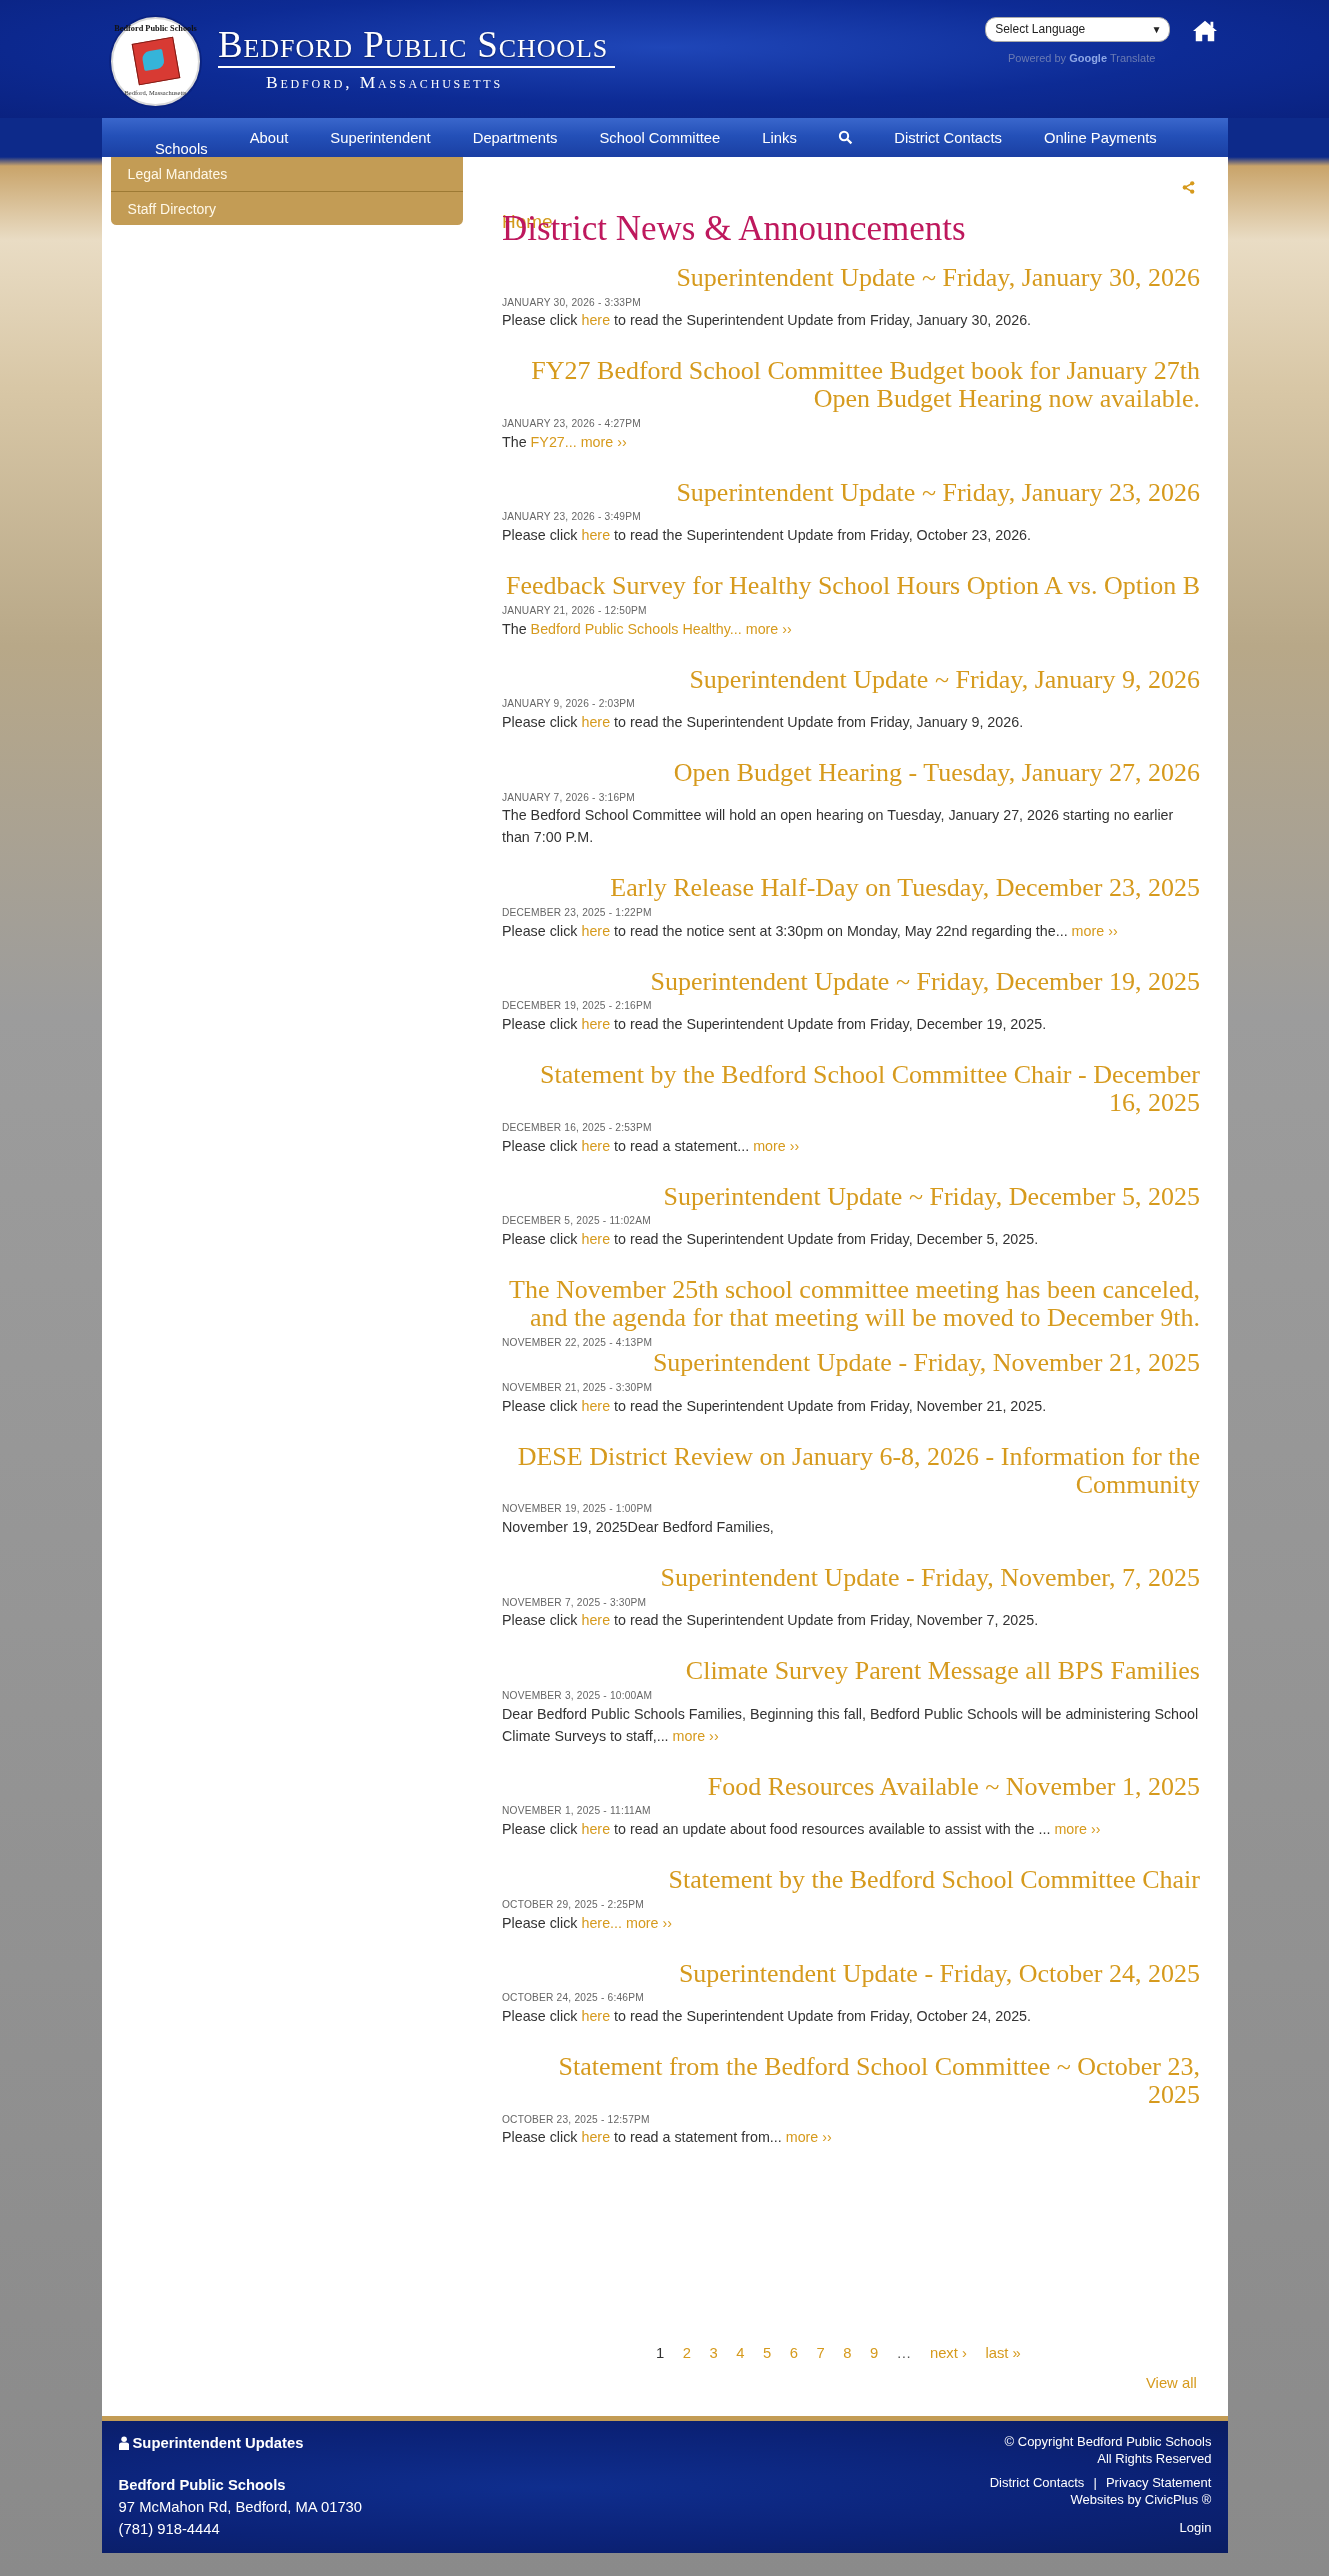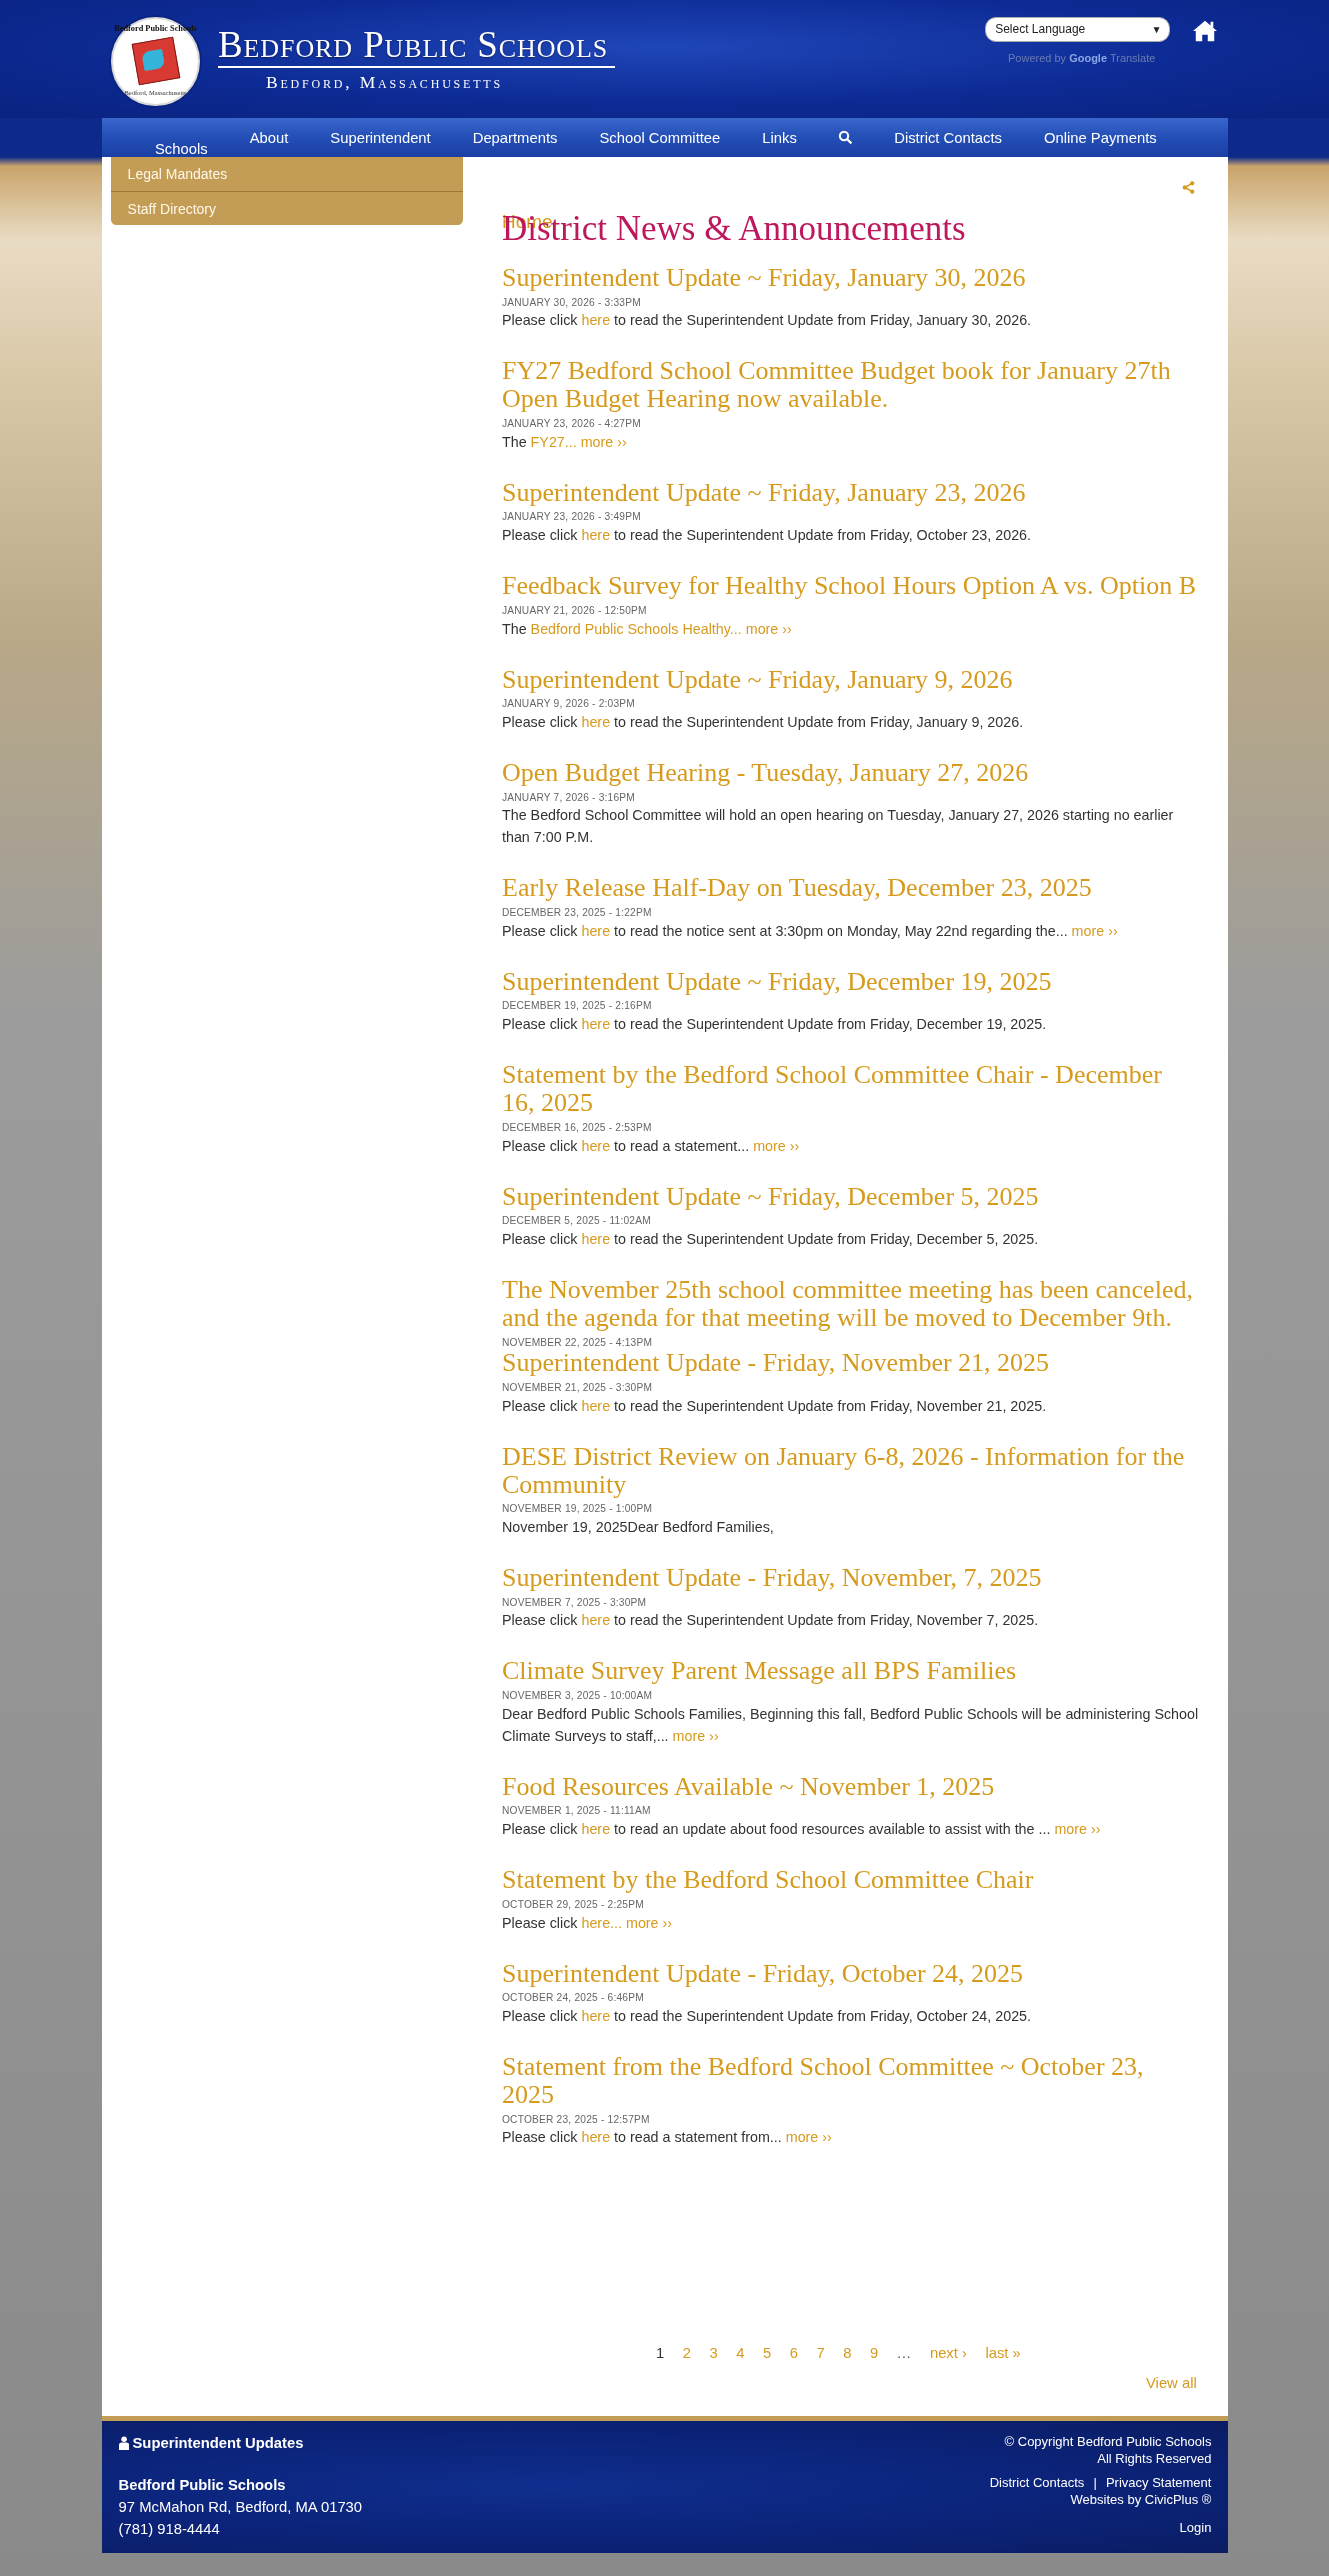--- a/index.html
+++ b/index.html
@@ -86,20 +86,21 @@
   .page-title {
     position: absolute; left: 502px; top: 209px;
     font-family: "Liberation Serif", serif; color: #be185d; font-size: 35px; font-weight: normal;
   }
   .news-list { position: absolute; left: 502px; top: 264px; width: 698px; }
   .news-item { margin-bottom: 26px; }
   .news-item.tight { margin-bottom: 1.8px; }
   .news-title {
     font-family: "Liberation Serif", serif; color: #d69a1d; font-size: 26px; line-height: 28px;
     cursor: pointer;
+    text-align: right;
   }
   .news-date {
     font-size: 10.2px; color: #666; text-transform: uppercase; margin-top: 4.6px; letter-spacing: 0.2px;
   }
   .news-body { font-size: 14.3px; color: #333; line-height: 22px; margin-top: 1.8px; }
   .link { color: #d69a1d; cursor: pointer; }
   .pager {
     position: absolute; left: 656px; top: 2345px; display: flex; align-items: center;
     font-size: 14.8px;
   }

